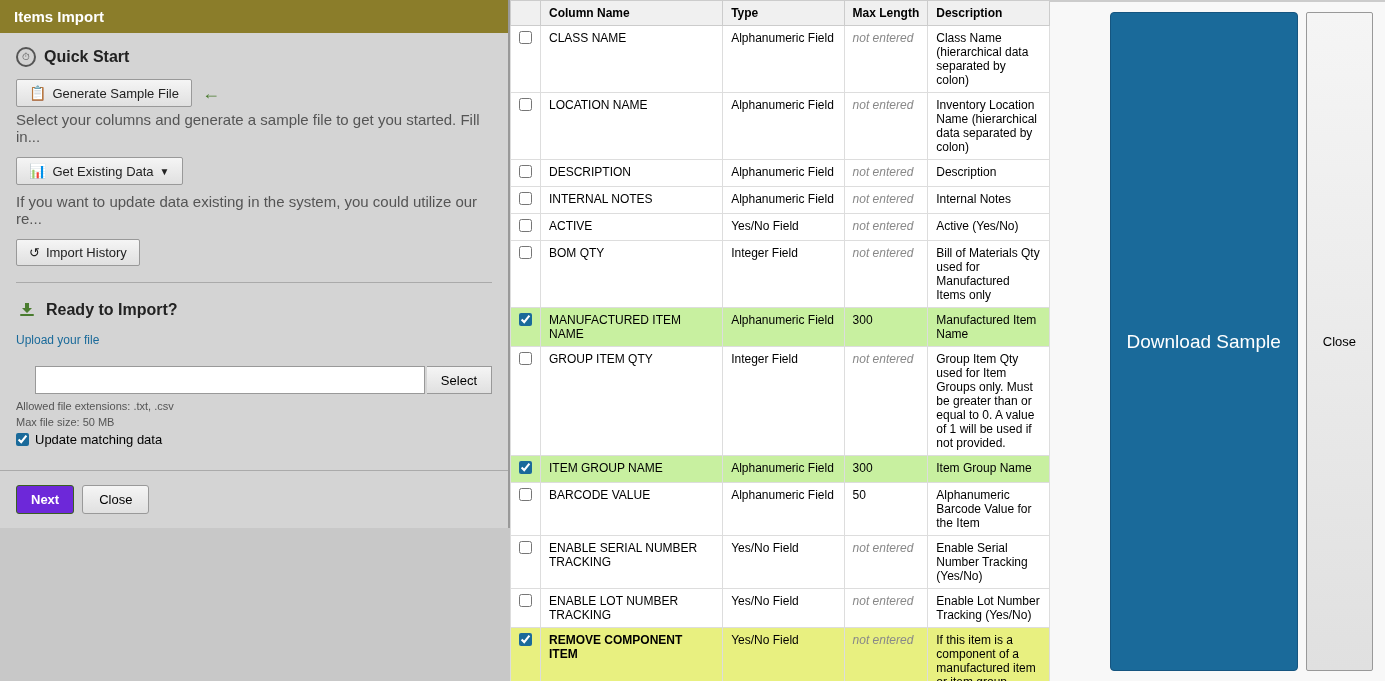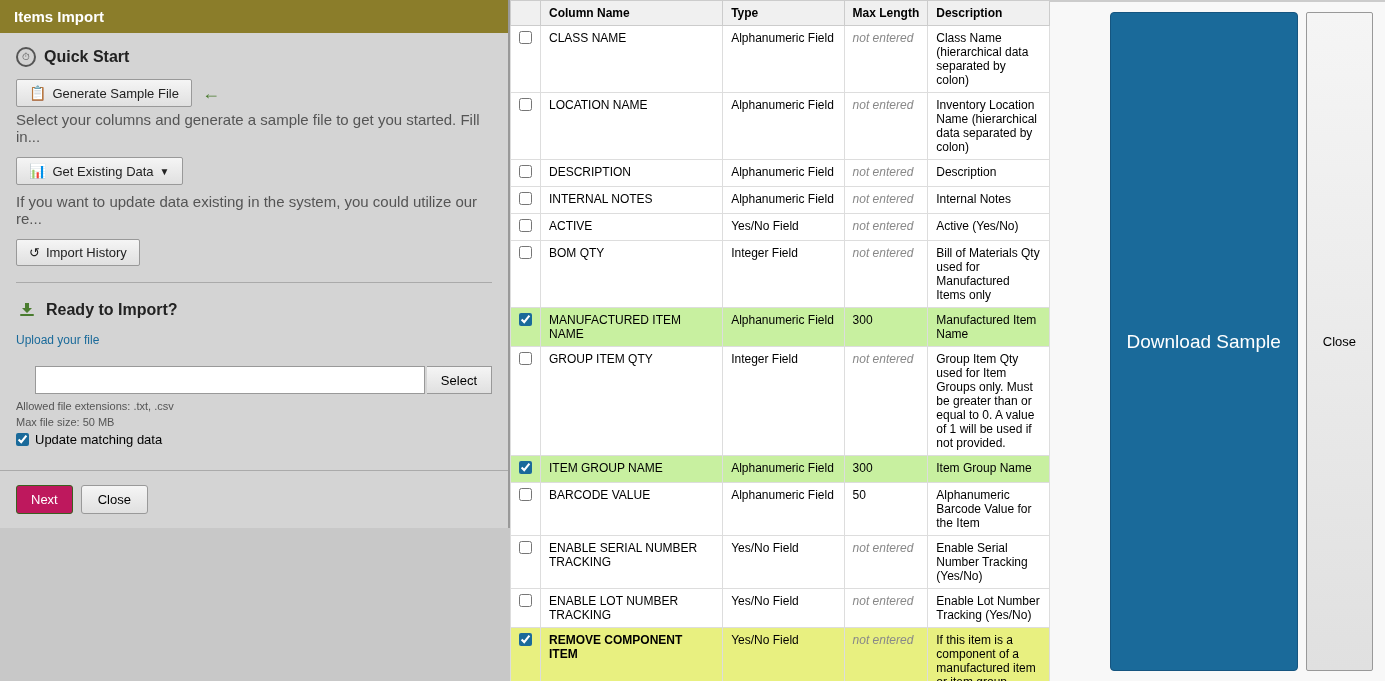--- a/index.html
+++ b/index.html
@@ -63,26 +63,26 @@
       padding: 5px 12px;
       border: 1px solid #999;
       background: linear-gradient(to bottom, #f5f5f5, #e0e0e0);
       cursor: pointer;
       font-size: 13px;
       border-radius: 2px;
       color: #222;
     }
 
     .btn-green {
-      background: #be185d;
+      background: #6d28d9;
       color: white;
       border: 1px solid #3a6020;
       padding: 6px 14px;
       font-size: 13px;
-      font-weight: normal;
+      font-weight: bold;
       border-radius: 3px;
       cursor: pointer;
     }
 
     .hint-text {
       font-size: 15px;
       color: #555;
       margin-bottom: 12px;
     }
 

